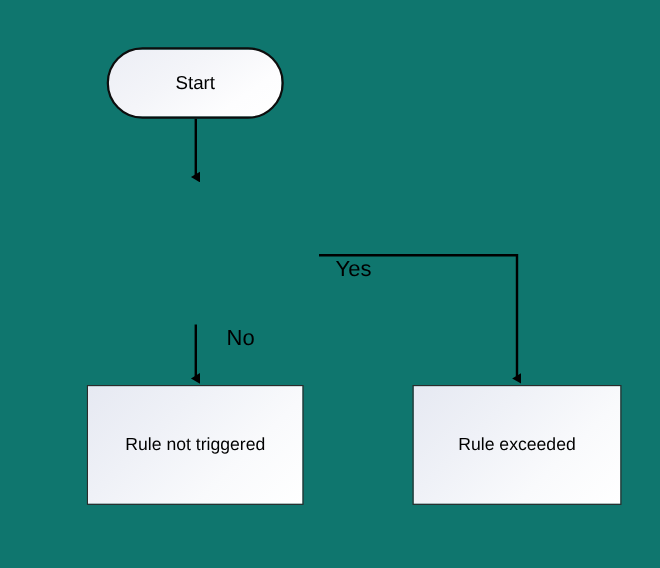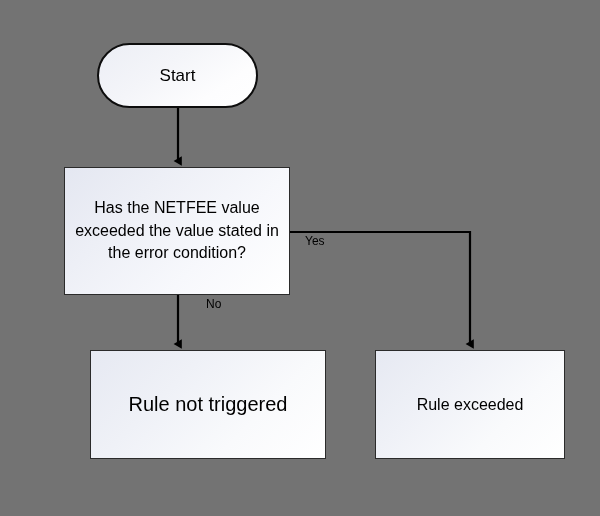--- a/index.html
+++ b/index.html
@@ -9,21 +9,21 @@
     background: #ffffff;
   }
   body {
     font-family: "Liberation Sans", sans-serif;
     -webkit-font-smoothing: antialiased;
   }
   #canvas {
     position: relative;
     width: 600px;
     height: 516px;
-    background: #737373;
+    background: #0f766e;
     overflow: hidden;
   }
   
   #connectors {
     position: absolute;
     left: 0;
     top: 0;
     width: 600px;
     height: 516px;
   }
@@ -66,42 +66,42 @@
     width: 226px;
     height: 128px;
     font-size: 16px;
     line-height: 1.40;
     border: 1.3px solid #2b2b2b;
     background: linear-gradient(135deg, #e4e7f1 0%, #edeff6 30%, #f7f8fc 65%, #ffffff 100%);
   }
 
   
   #node-no-outcome {
-    left: 90px;
+    left: 79px;
     top: 350px;
-    width: 236px;
+    width: 197px;
     height: 109px;
-    font-size: 20px;
+    font-size: 16px;
     border: 1.3px solid #2b2b2b;
     background: linear-gradient(135deg, #e6e9f2 0%, #eff1f7 34%, #f9fafc 68%, #ffffff 100%);
   }
   #node-yes-outcome {
     left: 375px;
     top: 350px;
     width: 190px;
     height: 109px;
     font-size: 16px;
     border: 1.3px solid #2b2b2b;
     background: linear-gradient(135deg, #e6e9f2 0%, #eff1f7 34%, #f9fafc 68%, #ffffff 100%);
   }
 
   
   .edge-label {
     position: absolute;
-    font-size: 12px;
+    font-size: 20px;
     color: #000000;
     white-space: nowrap;
     text-align: right;
   }
   #edge-label-yes { left: 305px; top: 234px; }
   #edge-label-no  { left: 196px; top: 297px; margin-left: 10px; }
 </style>
 </head>
 <body>
 
@@ -124,23 +124,20 @@
 
     <g>
       <path d="M 290 232 L 470 232 L 470 344" fill="none" stroke="#000000" stroke-width="2.2" stroke-linejoin="miter" marker-end="url(#arrowhead)"></path>
     </g>
   </svg>
 
   <div class="node" id="node-start">
     <span class="label">Start</span>
   </div>
 
-  <div class="node" id="node-decision">
-    <span class="label">Has the NETFEE value exceeded the value stated in the error condition?</span>
-  </div>
 
   <div class="node" id="node-no-outcome">
     <span class="label">Rule not triggered</span>
   </div>
 
   <div class="node" id="node-yes-outcome">
     <span class="label">Rule exceeded</span>
   </div>
 
   <span class="edge-label" id="edge-label-yes">Yes</span>

